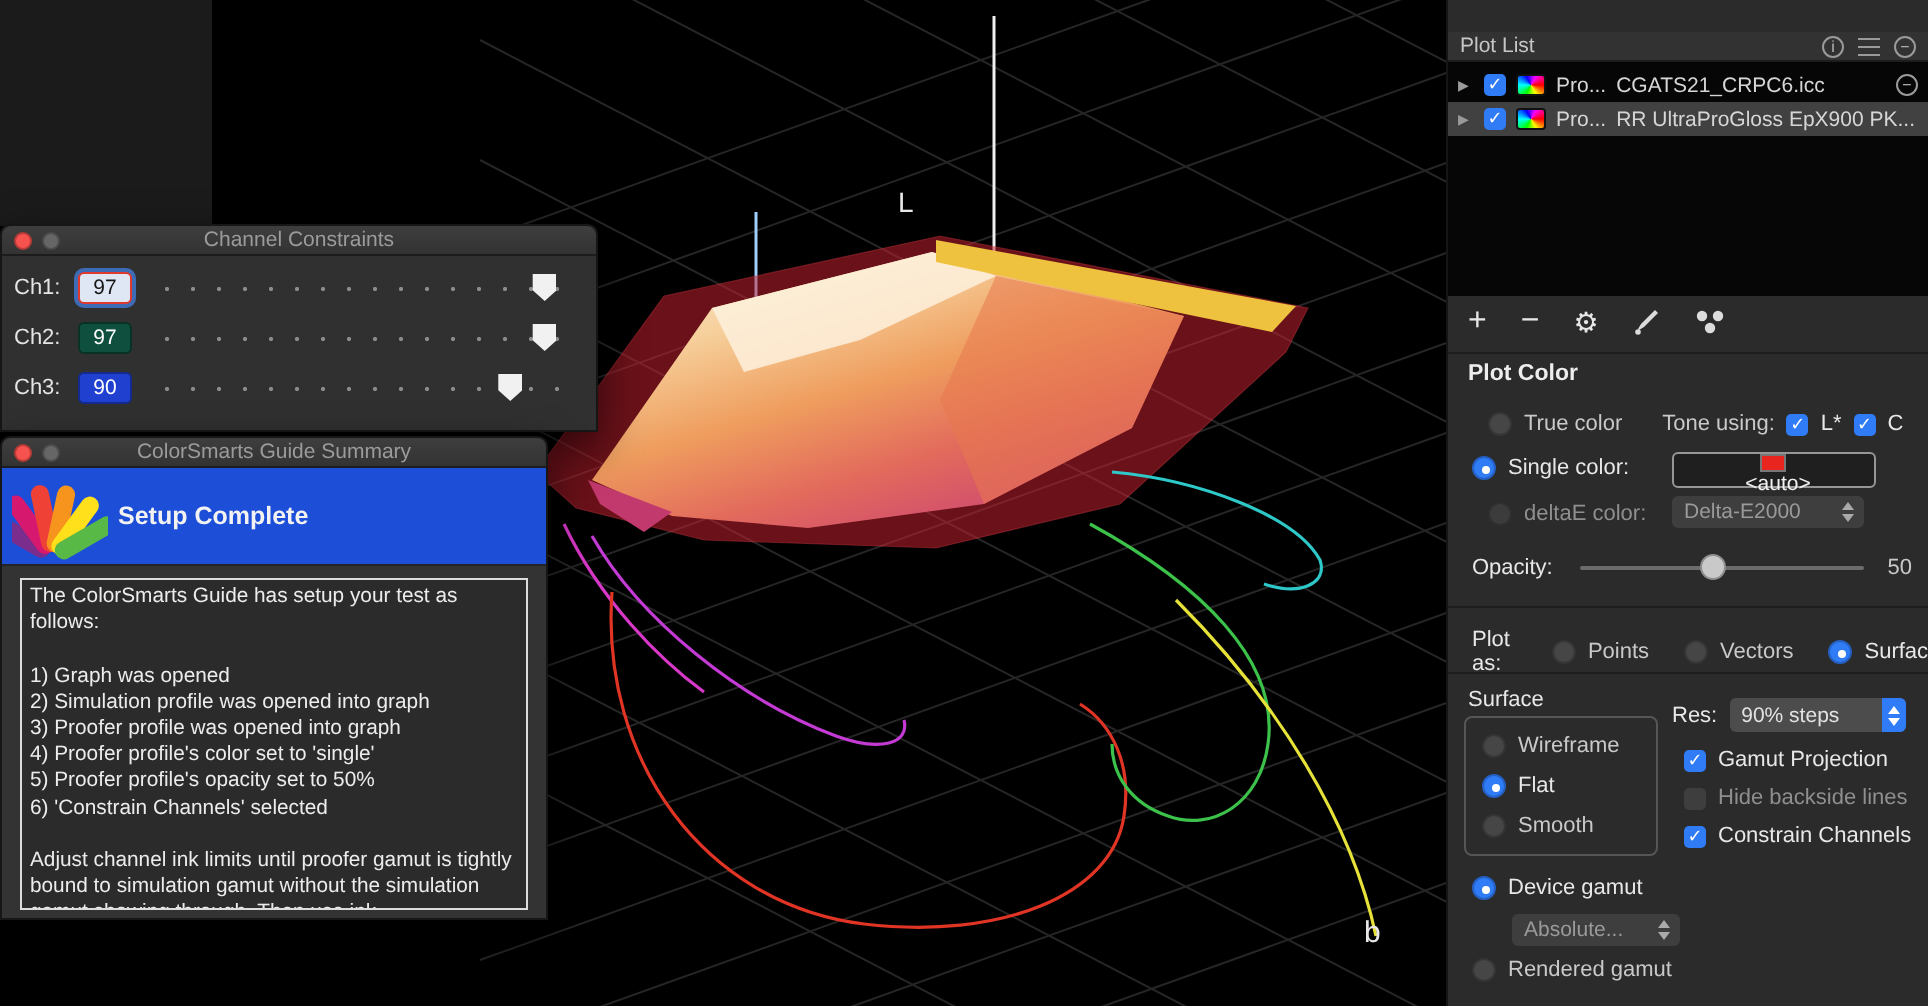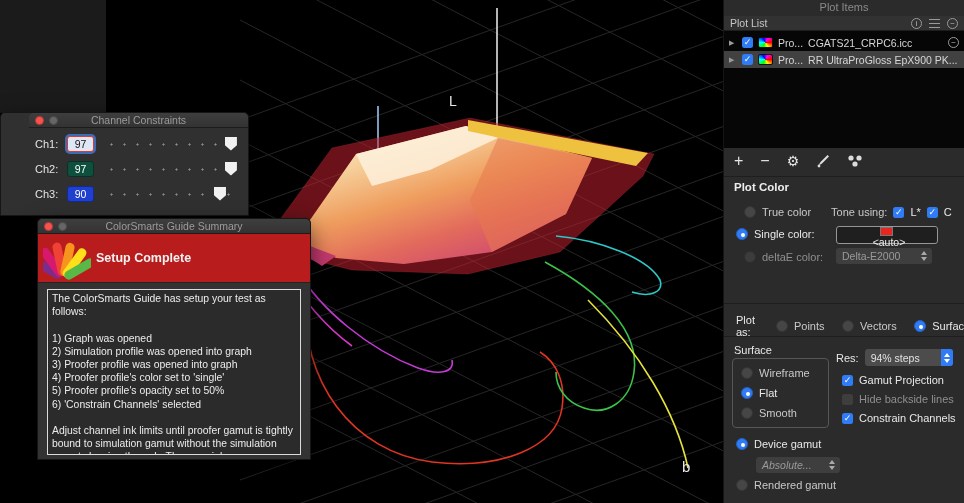--- a/index.html
+++ b/index.html
@@ -14,36 +14,36 @@
   
   .win{position:absolute;background:#303030;border:1px solid #161616;border-radius:5px 5px 0 0;
        box-shadow:0 8px 22px rgba(0,0,0,.6);}
   .win header{position:relative;height:15px;background:linear-gradient(#3e3e3e,#333);
        border-bottom:1px solid #1c1c1c;border-radius:5px 5px 0 0;}
   .tl{position:absolute;top:3px;width:9px;height:9px;border-radius:50%;}
   .tl.red{left:6px;background:#f6524e;border:1px solid #b93b38;}
   .tl.grey{left:20px;background:#666;border:1px solid #4c4c4c;}
   .wtitle{display:block;text-align:center;line-height:15px;font-size:10.5px;color:#9b9b9b;}
   
-  #cc{left:0;top:112px;width:249px;height:104px;padding-left:28px;}
+  #cc{left:0;top:112px;width:299px;height:104px;}
   .ccrow{display:flex;align-items:center;height:18px;margin:7px 8px 0 6px;}
   .cclabel{width:27px;text-align:left;color:#e4e4e4;font-size:11px;margin-right:5px;}
   .ccfield{width:27px;height:16px;border-radius:3px;text-align:center;line-height:15px;font-size:10.5px;}
   .f1{background:#dfe7f4;color:#151515;border:1.5px solid #e0392f;box-shadow:0 0 0 2px rgba(70,140,255,.65);}
   .f2{background:#0e4f3e;color:#fff;border:1px solid #083226;}
   .f3{background:#2040cf;color:#fff;border:1px solid #142a8e;}
   .slider{position:relative;flex:1;height:15px;margin-left:9px;}
   .ticks{position:absolute;left:2px;right:2px;top:0;bottom:0;
          background-image:radial-gradient(circle,#8b8b8b 0.9px,transparent 1.2px);
          background-size:13px 15px;background-position:0 center;background-repeat:repeat-x;}
   .thumb{position:absolute;top:0;width:12px;height:14px;background:#f1f1f1;
          clip-path:polygon(0 0,100% 0,100% 62%,50% 100%,0 62%);}
   
-  #cs{left:0;top:218px;width:274px;height:242px;background:#333;margin-left:37px;}
-  .csstrip{position:relative;height:49px;border-bottom:1px solid #242424;background:#b91c1c;}
+  #cs{left:0;top:218px;width:274px;height:242px;background:#333;}
+  .csstrip{position:relative;height:49px;border-bottom:1px solid #242424;background:#1d4ed8;}
   .pinwheel{position:absolute;left:5px;top:2px;}
   .cshead{position:absolute;left:58px;top:17px;font-size:12.5px;font-weight:bold;color:#f2f2f2;}
   .cstext{position:absolute;left:9px;right:9px;top:70px;bottom:4px;border:1px solid #dcdcdc;
           background:#2b2b2b;color:#ececec;font-size:10.4px;line-height:13.2px;
           padding:2px 4px;white-space:pre-wrap;overflow:hidden;}
   
   #plotitems{position:absolute;left:723px;top:0;width:241px;height:503px;background:#2b2b2b;
              border-left:1px solid #151515;}
   #plotitems .abs{position:absolute;}
   .pi-title{top:1px;left:0;right:0;text-align:center;color:#8a8a8a;font-size:11px;}
@@ -228,21 +228,20 @@
 2) Simulation profile was opened into graph
 3) Proofer profile was opened into graph
 4) Proofer profile's color set to 'single'
 5) Proofer profile's opacity set to 50%
 6) 'Constrain Channels' selected
 
 Adjust channel ink limits until proofer gamut is tightly bound to simulation gamut without the simulation gamut showing through. Then use ink</div>
   </section>
 
   <aside id="plotitems">
-    <div class="abs pi-title">Plot Items</div>
 
     <div class="abs pl-bar">
       <span>Plot List</span>
       <span class="sp"></span>
       <span class="circ">i</span>
       <span class="burger"></span>
       <span class="circ">−</span>
     </div>
 
     <div class="abs pl-list">
@@ -311,20 +310,28 @@
       <span class="lab dim">deltaE color:</span>
     </div>
     <div class="abs popup" style="top:248px;left:112px;width:96px;">
       <span>Delta-E2000</span>
       <span class="chevs">
           <span class="tri-u"></span>
           <span class="tri-d"></span>
         </span>
     </div>
 
+    <div class="abs frow" style="top:277px;left:12px;right:8px;">
+      <span class="lab bright" style="width:48px">Opacity:</span>
+      <div class="otrack">
+        <div class="oline"></div>
+        <div class="oknob" style="left:42%"></div>
+      </div>
+      <span class="lab" style="width:18px;text-align:right">50</span>
+    </div>
 
     <div class="abs sep" style="top:303px"></div>
 
     <div class="abs frow" style="top:314px;left:12px;">
       <span class="lab bright">Plot as:</span>
       <span style="width:4px"></span>
       <span class="radio dim"></span>
       <span class="lab">Points</span>
       <span style="width:8px"></span>
       <span class="radio dim"></span>
@@ -348,21 +355,21 @@
       </div>
       <div class="frow">
         <span class="radio dim"></span>
         <span class="lab">Smooth</span>
       </div>
     </div>
 
     <div class="abs frow" style="top:349px;left:112px;">
       <span class="lab bright">Res:</span>
       <div class="popup accent" style="width:88px;height:17px;">
-        <span>94% steps</span>
+        <span>90% steps</span>
         <span class="chevs">
             <span class="tri-u"></span>
             <span class="tri-d"></span>
           </span>
       </div>
     </div>
 
     <div class="abs cbrow" style="top:374px;left:118px;">
       <span class="cb on">✓</span>
       <span class="lab bright">Gamut Projection</span>
@@ -373,21 +380,21 @@
     </div>
     <div class="abs cbrow" style="top:412px;left:118px;">
       <span class="cb on">✓</span>
       <span class="lab bright">Constrain Channels</span>
     </div>
 
     <div class="abs frow" style="top:438px;left:12px;">
       <span class="radio on"></span>
       <span class="lab bright">Device gamut</span>
     </div>
-    <div class="abs popup" style="top:457px;left:32px;width:84px;font-style:italic;">
+    <div class="abs popup" style="top:457px;left:32px;width:84px;">
       <span>Absolute...</span>
       <span class="chevs">
           <span class="tri-u"></span>
           <span class="tri-d"></span>
         </span>
     </div>
     <div class="abs frow" style="top:479px;left:12px;">
       <span class="radio dim"></span>
       <span class="lab">Rendered gamut</span>
     </div>

